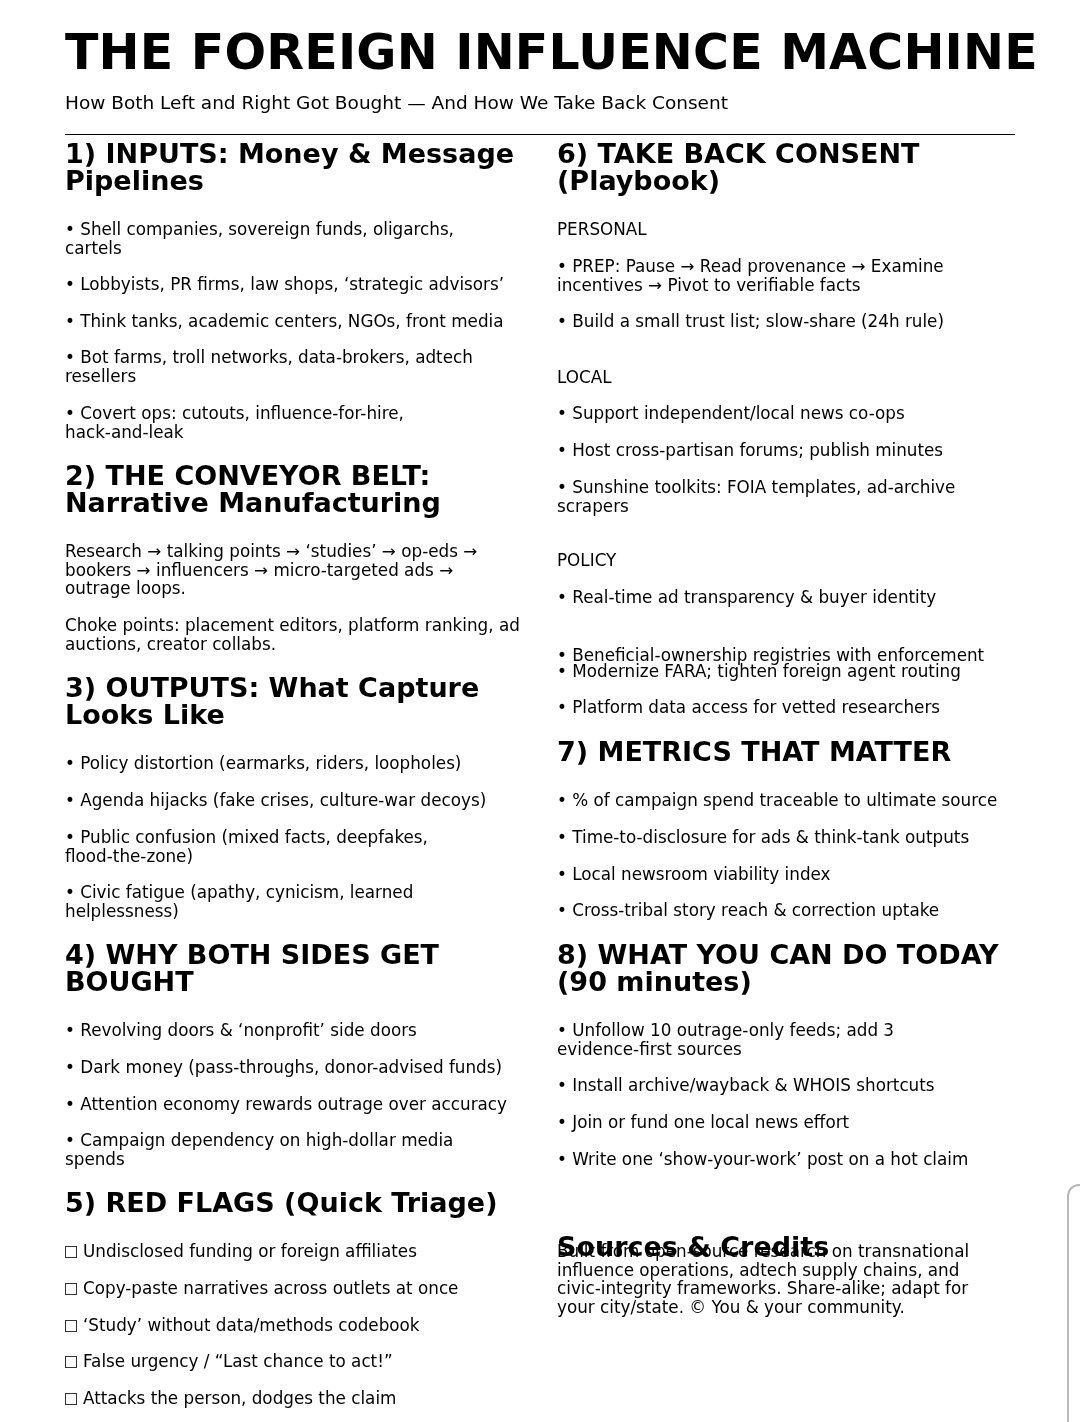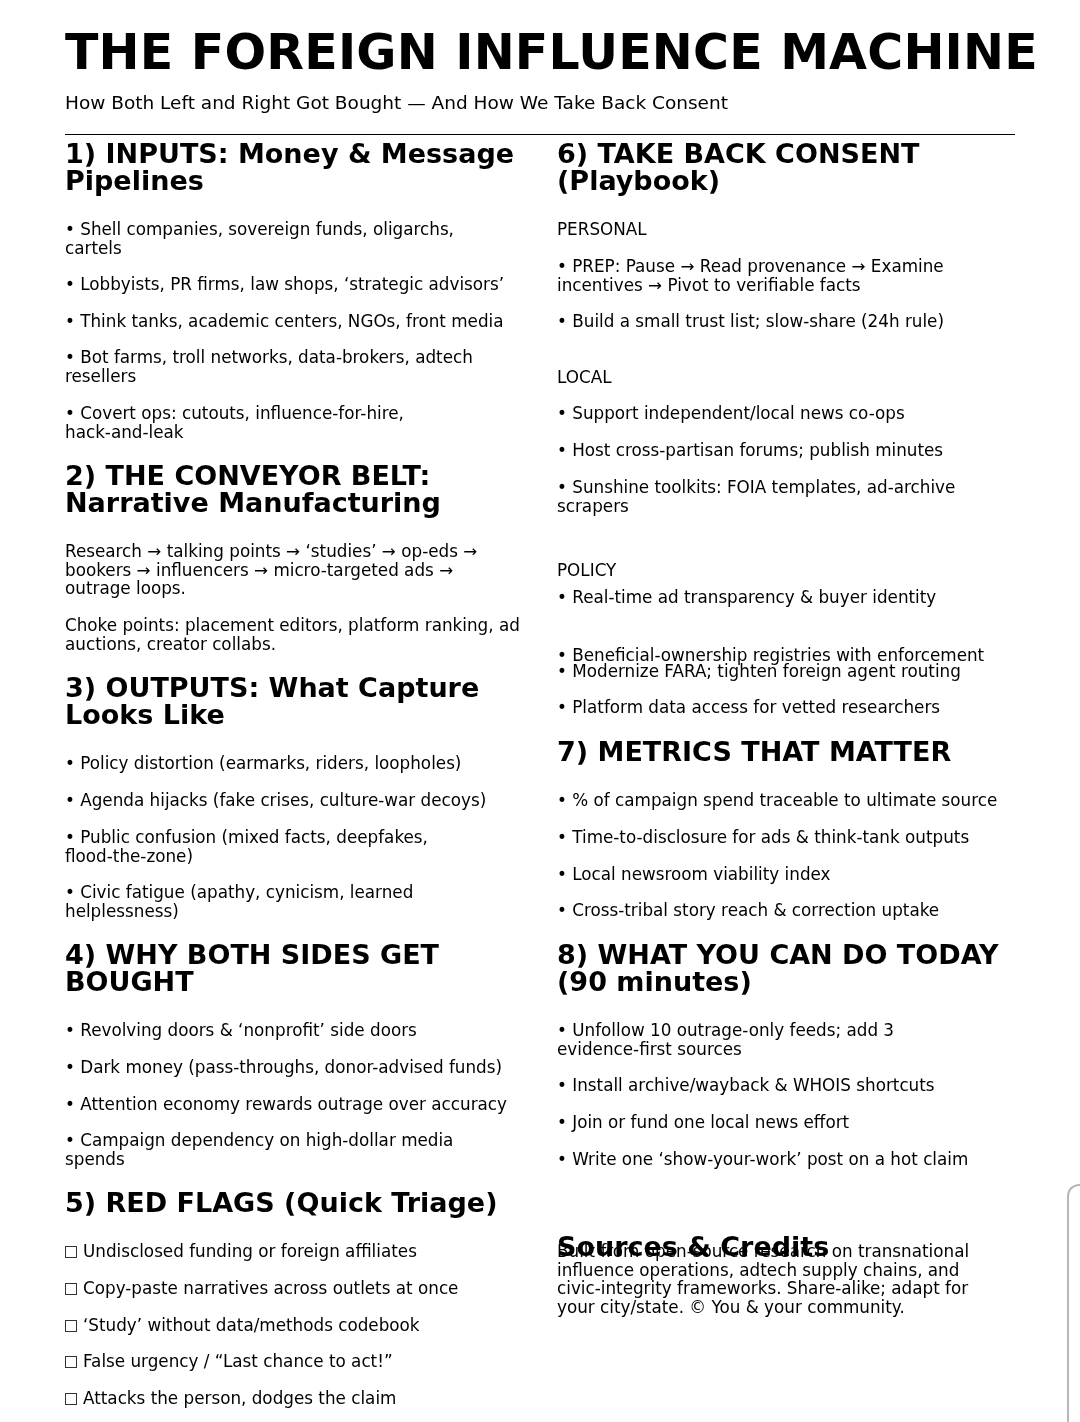--- a/index.html
+++ b/index.html
@@ -89,21 +89,21 @@
     </h2>
     <p class="sub abs" style="top:80px;">PERSONAL</p>
     <p class="item abs" style="top:117px; width:420px;">• PREP: Pause → Read provenance → Examine incentives → Pivot to verifiable facts</p>
     <p class="item abs" style="top:172px; width:470px;">• Build a small trust list; slow-share (24h rule)</p>
 
     <p class="sub abs" style="top:228px;">LOCAL</p>
     <p class="item abs" style="top:264px; width:470px;">• Support independent/local news co-ops</p>
     <p class="item abs" style="top:301px; width:470px;">• Host cross-partisan forums; publish minutes</p>
     <p class="item abs" style="top:338px; width:430px;">• Sunshine toolkits: FOIA templates, ad-archive scrapers</p>
 
-    <p class="sub abs" style="top:421px;">POLICY</p>
+    <p class="sub abs" style="top:411px;">POLICY</p>
     <p class="item abs" style="top:448px; width:470px;">• Real-time ad transparency &amp; buyer identity</p>
     <p class="item abs" style="top:506px; width:470px;">• Beneficial-ownership registries with enforcement</p>
     <p class="item abs" style="top:522px; width:470px;">• Modernize FARA; tighten foreign agent routing</p>
     <p class="item abs" style="top:558px; width:470px;">• Platform data access for vetted researchers</p>
   </section>
 
   <section>
     <h2 class="abs" style="top:598px; width:470px;">7) METRICS THAT MATTER</h2>
     <p class="item abs" style="top:651px; width:480px;">• % of campaign spend traceable to ultimate source</p>
     <p class="item abs" style="top:688px; width:470px;">• Time-to-disclosure for ads &amp; think-tank outputs</p>

